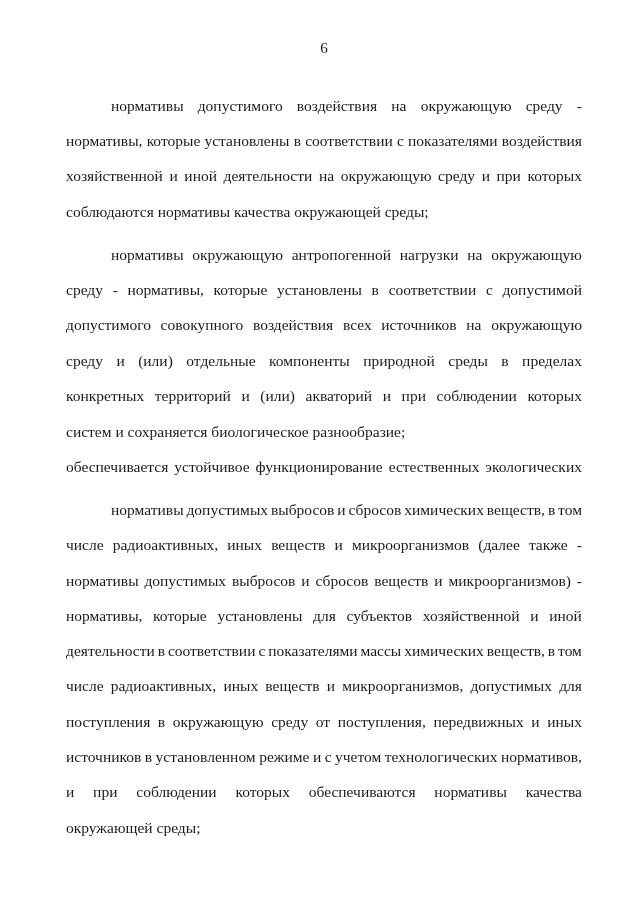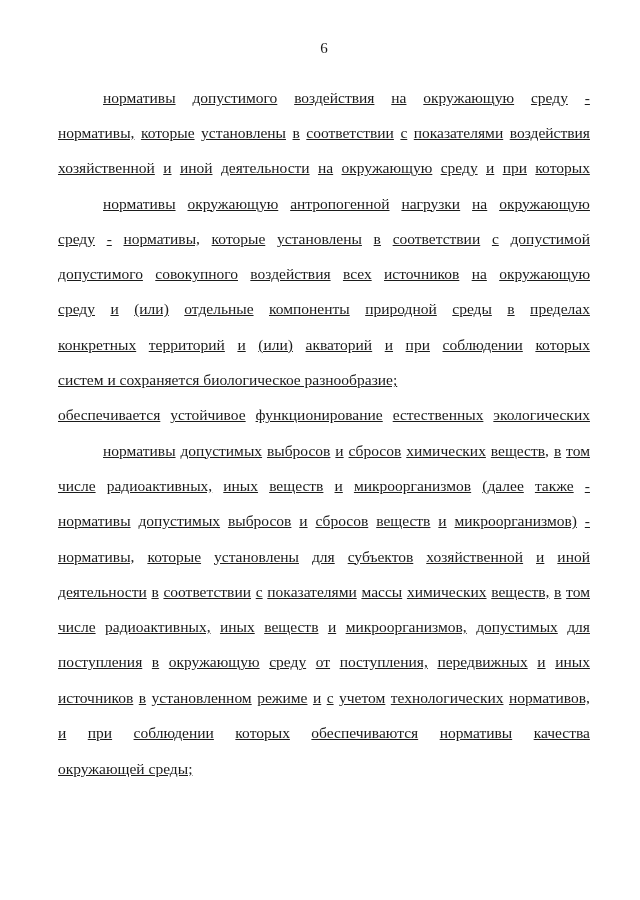--- a/index.html
+++ b/index.html
@@ -26,23 +26,22 @@
     line-height: 20px;
   }
   .text-block {
     position: absolute;
     top: 80px;
     left: 58px;
     width: 532px;
     font-size: 15.5px;
   }
   .paragraph {
-    margin: 0;
+    margin: 8px;
     padding: 0;
-    text-decoration: underline;
   }
   
   .line {
     height: 35.3px;
     display: flex;
     justify-content: space-between;
     align-items: center;
     white-space: nowrap;
   }
   .line.first {
@@ -87,20 +86,21 @@
           <span>и</span>
           <span>иной</span>
           <span>деятельности</span>
           <span>на</span>
           <span>окружающую</span>
           <span>среду</span>
           <span>и</span>
           <span>при</span>
           <span>которых</span>
         </div>
+        <div class="line last">соблюдаются нормативы качества окружающей среды;</div>
       </div>
       <div class="paragraph">
         <div class="line first">
           <span>нормативы</span>
           <span>окружающую</span>
           <span>антропогенной</span>
           <span>нагрузки</span>
           <span>на</span>
           <span>окружающую</span>
         </div>

